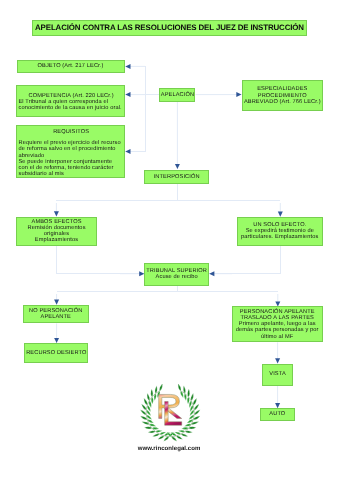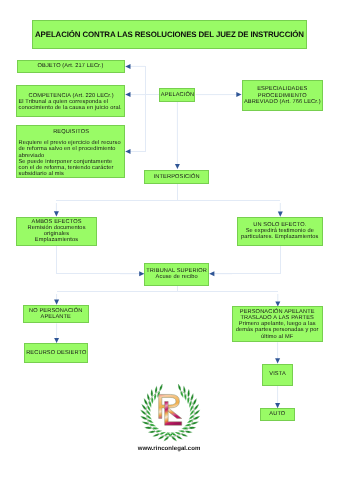--- a/index.html
+++ b/index.html
@@ -8,21 +8,21 @@
        -webkit-font-smoothing:antialiased;text-rendering:geometricPrecision;}
   #canvas{position:absolute;left:0;top:0;width:339px;height:480px;}
   .box{position:absolute;background:#99fb66;border:1px solid #77cf4f;
        box-sizing:border-box;display:flex;flex-direction:column;
        justify-content:center;
        font-size:5.65px;line-height:6.2px;color:#181818;letter-spacing:.12px;}
   .box .ln{white-space:pre;}
   .box.ctr{align-items:center;text-align:center;}
   .box.lft{align-items:flex-start;text-align:left;padding-left:1.2px;padding-top:3px;}
   .box.lft .hd{align-self:center;}
-  .title{position:absolute;left:32.4px;top:19.7px;width:274.2px;height:29px;
+  .title{position:absolute;left:32.4px;top:19.7px;width:274.2px;height:16px;
        background:#99fb66;border:1px solid #77cf4f;box-sizing:border-box;
        display:flex;align-items:center;justify-content:center;
        font-weight:bold;font-size:7.9px;letter-spacing:-.12px;color:#0d0d0d;}
   svg.links{position:absolute;left:0;top:0;width:339px;height:480px;}
   .logo{position:absolute;left:132.8px;top:383.5px;width:74.5px;height:60px;}
   .site{position:absolute;left:133px;top:445.7px;width:72px;text-align:center;
         font-size:6.05px;font-weight:bold;color:#141414;letter-spacing:.04px;}
   .blank{height:6.2px;}
 </style>
 </head>

